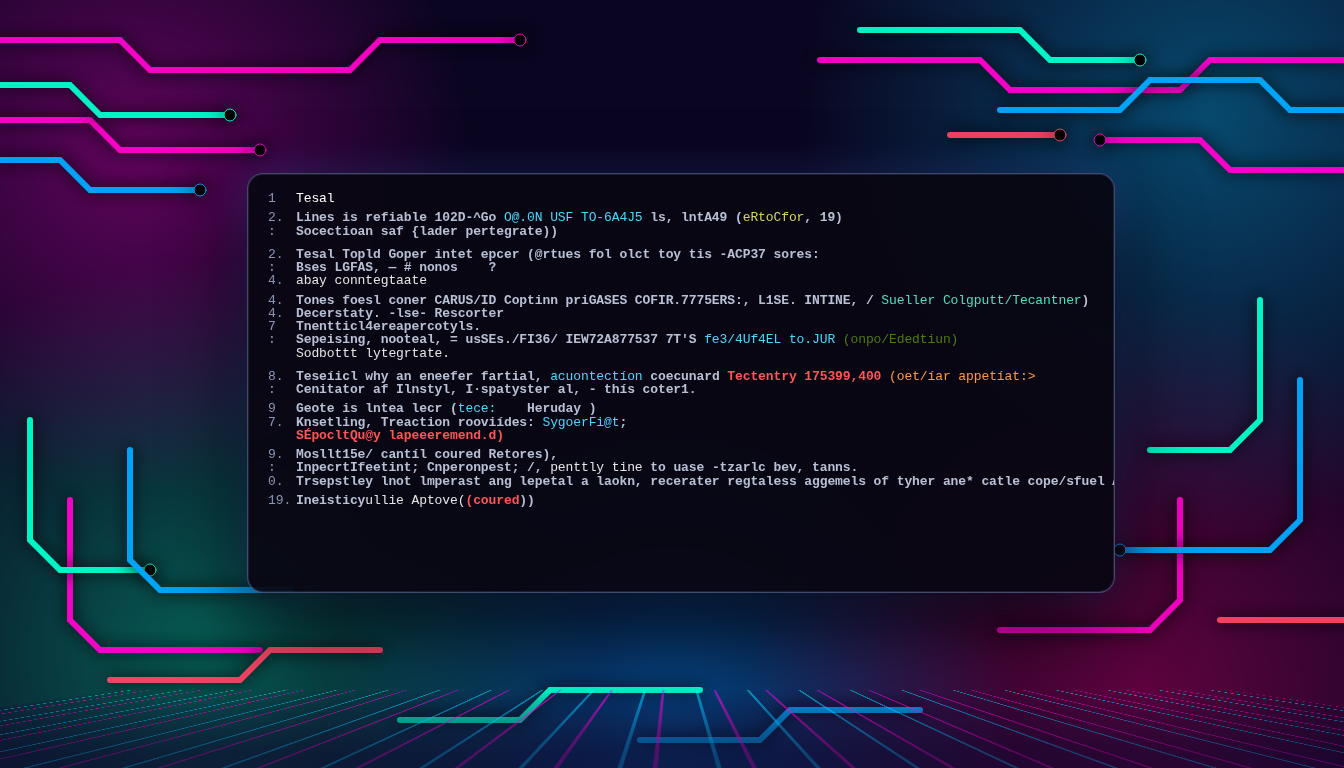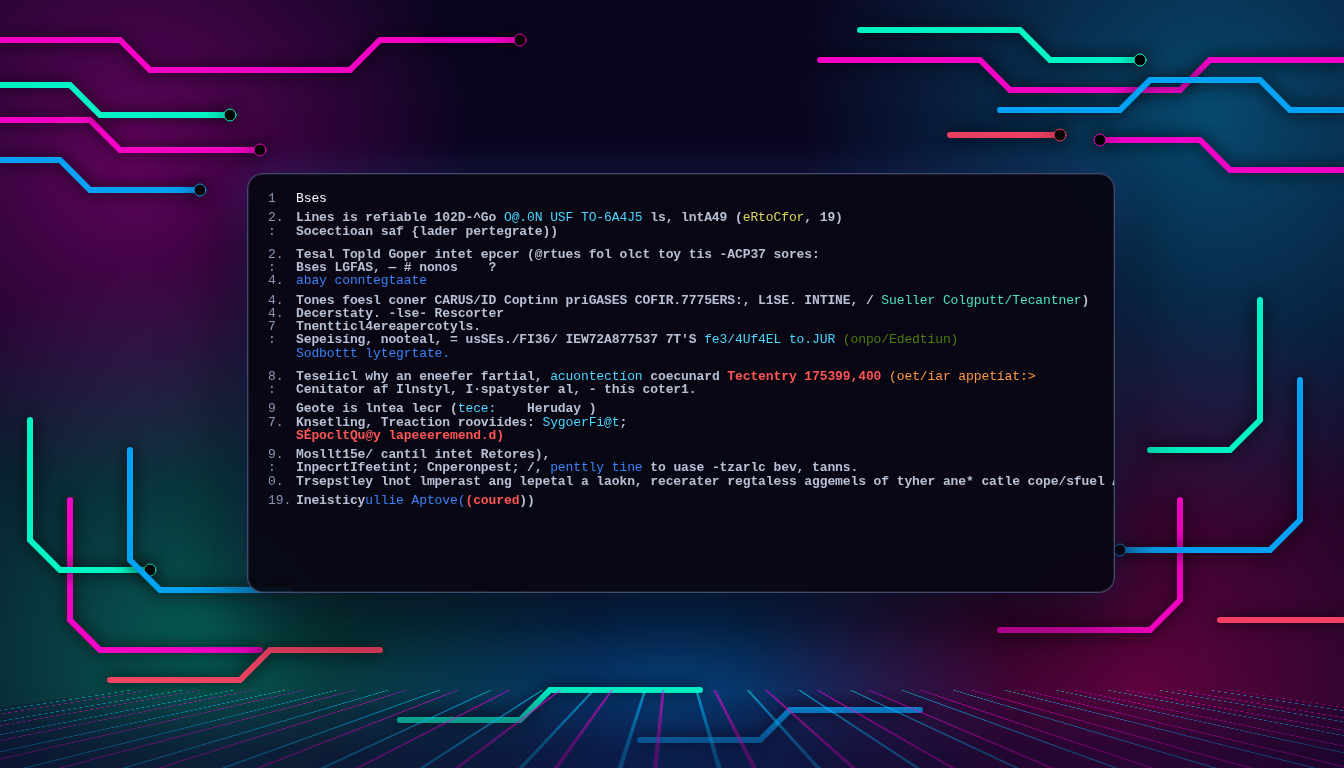--- a/index.html
+++ b/index.html
@@ -74,21 +74,21 @@
   letter-spacing: -0.1px;
 }
 .row { display: flex; align-items: baseline; white-space: pre; }
 .num { width: 28px; color: #8a95b5; flex-shrink: 0; text-align: left; }
 .txt { flex: 1; }
 .spacer { height: 10px; }
 .spacer-sm { height: 6px; }
 
 .c-white { color: #ffffff; font-weight: 500; }
 .c-dim { color: #b8c0d5; font-weight: bold; }
-.c-green { color: #3b82f6; }
+.c-green { color: #e5e5e5; }
 .c-cyan { color: #4ad8ff; }
 .c-blue { color: #4d7c0f; }
 .c-red { color: #ff5555; font-weight: bold; }
 .c-orange { color: #ff9944; }
 .c-yellow { color: #d8d85c; }
 .c-teal { color: #4de0c0; }
 </style>
 </head>
 <body>
 
@@ -132,21 +132,21 @@
     <polyline points="1220,620 1344,620"></polyline>
     <circle cx="1060" cy="135" r="6"></circle>
   </g>
 </svg>
 </div>
 
 <div class="floor"></div>
 
 <div class="terminal">
   <div id="term-content">
-      <div class="row"><span class="num">1</span><span class="txt"><span class="c-white">Bses</span></span></div>
+      <div class="row"><span class="num">1</span><span class="txt"><span class="c-white">Tesal</span></span></div>
       <div class="spacer-sm"></div>
       <div class="row"><span class="num">2.</span><span class="txt"><span class="c-dim">Lines is refiable 102D-^Go </span><span class="c-cyan">O@.0N USF TO-6A4J5</span><span class="c-dim"> ls, lntA49 (</span><span class="c-yellow">eRtoCfor</span><span class="c-dim">, 19)</span></span></div>
       <div class="row"><span class="num">:</span><span class="txt"><span class="c-dim">Socectioan saf {lader pertegrate))</span></span></div>
       <div class="spacer"></div>
       <div class="row"><span class="num">2.</span><span class="txt"><span class="c-dim">Tesal Topld Goper intet epcer (@rtues fol olct toy tis -ACP37 sores:</span></span></div>
       <div class="row"><span class="num">:</span><span class="txt"><span class="c-dim">Bses LGFAS, — # nonos    ?</span></span></div>
       <div class="row"><span class="num">4.</span><span class="txt"><span class="c-green">abay conntegtaate</span></span></div>
       <div class="spacer-sm"></div>
       <div class="row"><span class="num">4.</span><span class="txt"><span class="c-dim">Tones foesl coner CARUS/ID Coptinn priGASES COFIR.7775ERS:, L1SE. INTINE, / </span><span class="c-teal">Sueller Colgputt/Tecantner</span><span class="c-dim">)</span></span></div>
       <div class="row"><span class="num">4.</span><span class="txt"><span class="c-dim">Decerstaty. -lse- Rescorter</span></span></div>
@@ -154,19 +154,19 @@
       <div class="row"><span class="num">:</span><span class="txt"><span class="c-dim">Sepeisíng, nooteal, = usSEs./FI36/ IEW72A877537 7T'S </span><span class="c-cyan">fe3/4Uf4EL to.JUR</span><span class="c-blue"> (onpo/Ededtiun)</span></span></div>
       <div class="row"><span class="num"></span><span class="txt"><span class="c-green">Sodbottt lytegrtate.</span></span></div>
       <div class="spacer"></div>
       <div class="row"><span class="num">8.</span><span class="txt"><span class="c-dim">Teseíicl why an eneefer fartial, </span><span class="c-cyan">acuontectíon</span><span class="c-dim"> coecunard </span><span class="c-red">Tectentry 175399,400</span><span class="c-orange"> (oet/íar appetíat:&gt;</span></span></div>
       <div class="row"><span class="num">:</span><span class="txt"><span class="c-dim">Cenitator af Ilnstyl, I·spatyster al, - thís coter1.</span></span></div>
       <div class="spacer-sm"></div>
       <div class="row"><span class="num">9</span><span class="txt"><span class="c-dim">Geote is lntea lecr (</span><span class="c-cyan">tece:</span><span class="c-dim">    Heruday )</span></span></div>
       <div class="row"><span class="num">7.</span><span class="txt"><span class="c-dim">Knsetling, Treaction rooviídes: </span><span class="c-cyan">SygoerFi@t</span><span class="c-dim">;</span></span></div>
       <div class="row"><span class="num"></span><span class="txt"><span class="c-red">SÉpocltQu@y lapeeeremend.d)</span></span></div>
       <div class="spacer-sm"></div>
-      <div class="row"><span class="num">9.</span><span class="txt"><span class="c-dim">Mosllt15e/ cantíl intet Retores),</span></span></div>
+      <div class="row"><span class="num">9.</span><span class="txt"><span class="c-dim">Mosllt15e/ cantíl coured Retores),</span></span></div>
       <div class="row"><span class="num">:</span><span class="txt"><span class="c-dim">InpecrtIfeetint; Cnperonpest; /, </span><span class="c-green">penttly tine</span><span class="c-dim"> to uase -tzarlc bev, tanns.</span></span></div>
       <div class="row"><span class="num">0.</span><span class="txt"><span class="c-dim">Trsepstley lnot lmperast ang lepetal a laokn, recerater regtaless aggemels of tyher ane* catle cope/sfuel AST.</span></span></div>
       <div class="spacer-sm"></div>
       <div class="row"><span class="num">19.</span><span class="txt"><span class="c-dim">Ineisticy</span><span class="c-green">ullie Aptove(</span><span class="c-red">(coured</span><span class="c-dim">))</span></span></div>
     </div>
 </div>
 
 </body></html>

